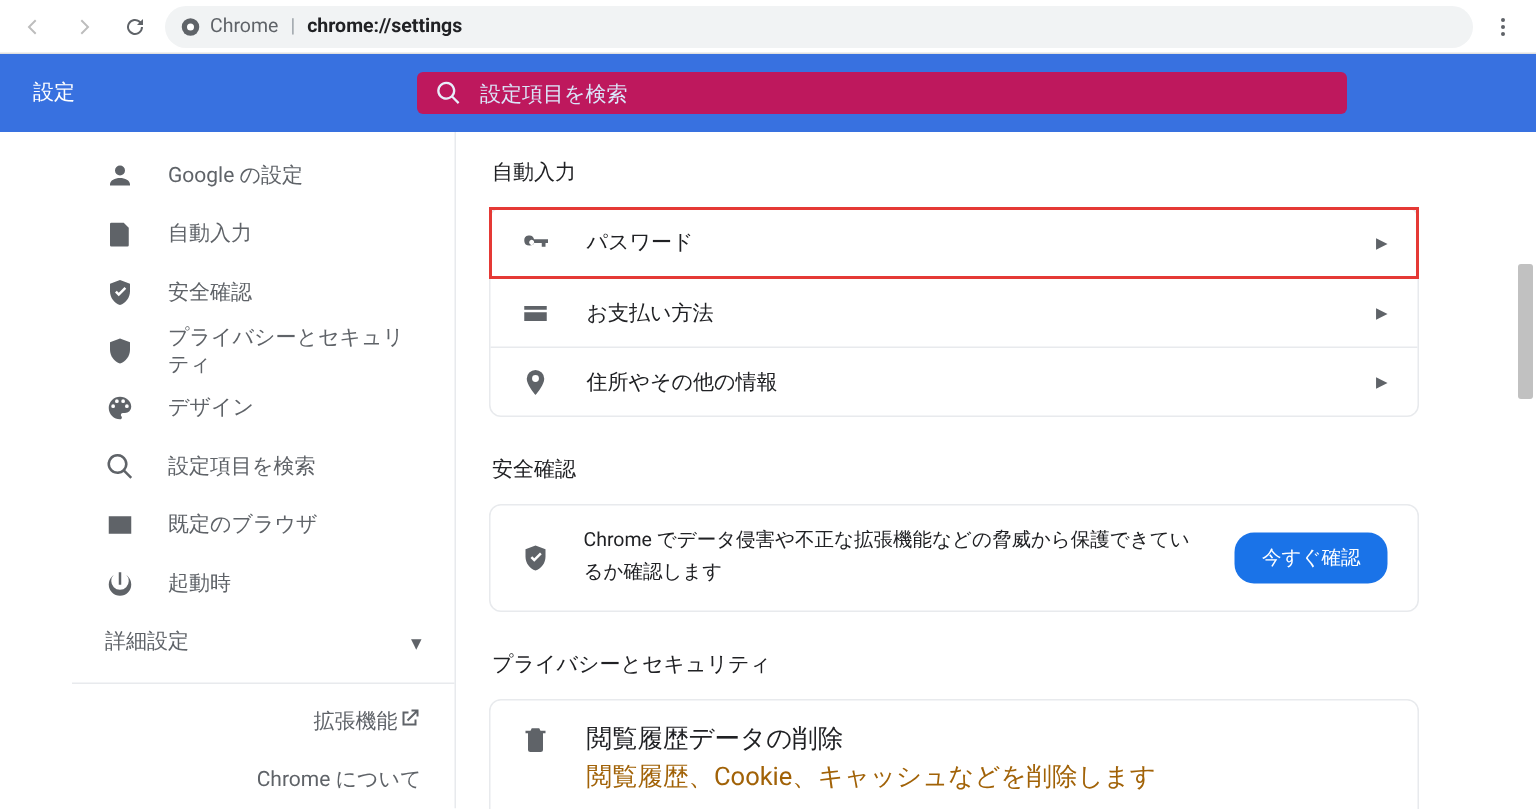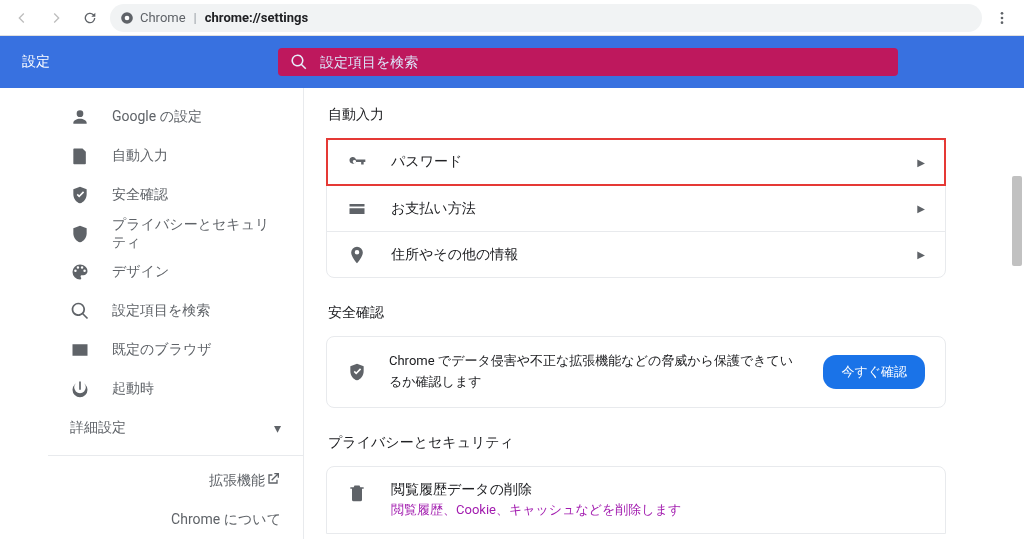--- a/index.html
+++ b/index.html
@@ -50,22 +50,22 @@
 
     .safety-card { display: flex; align-items: center; padding: 14px 20px; gap: 22px; border: 1px solid #e8eaed; border-radius: 8px; background: #fff; margin-bottom: 26px; }
     .safety-card .icon { width: 20px; height: 20px; color: #5f6368; }
     .safety-card .text { flex: 1; font-size: 13px; color: #202124; line-height: 1.6; }
     .btn-primary { background: #1a73e8; color: #fff; border: none; border-radius: 13px; height: 34px; padding: 0 18px; font-size: 13px; cursor: pointer; font-weight: 400; }
 
     .privacy-card { border: 1px solid #e8eaed; border-top-left-radius: 8px; border-top-right-radius: 8px; background: #fff; }
     .privacy-row { display: flex; align-items: flex-start; padding: 14px 20px; gap: 24px; cursor: pointer; }
     .privacy-row .icon { width: 20px; height: 20px; color: #5f6368; margin-top: 2px; }
     .privacy-row .texts { flex: 1; }
-    .privacy-row .title { font-size: 14px; color: #202124; margin-bottom: 2px; }
-    .privacy-row .sub { font-size: 13px; color: #a21caf; }
+    .privacy-row .title { font-size: 17px; color: #202124; margin-bottom: 2px; }
+    .privacy-row .sub { font-size: 17px; color: #a16207; }
 
     
     .scroll-rail { position: absolute; right: 2px; top: 176px; width: 10px; height: 90px; background: #c1c1c1; border-radius: 2px; }
   </style>
 </head>
 <body>
 
 <div class="browser-bar">
   <div class="nav-btn disabled">
     <svg viewBox="0 0 24 24">

